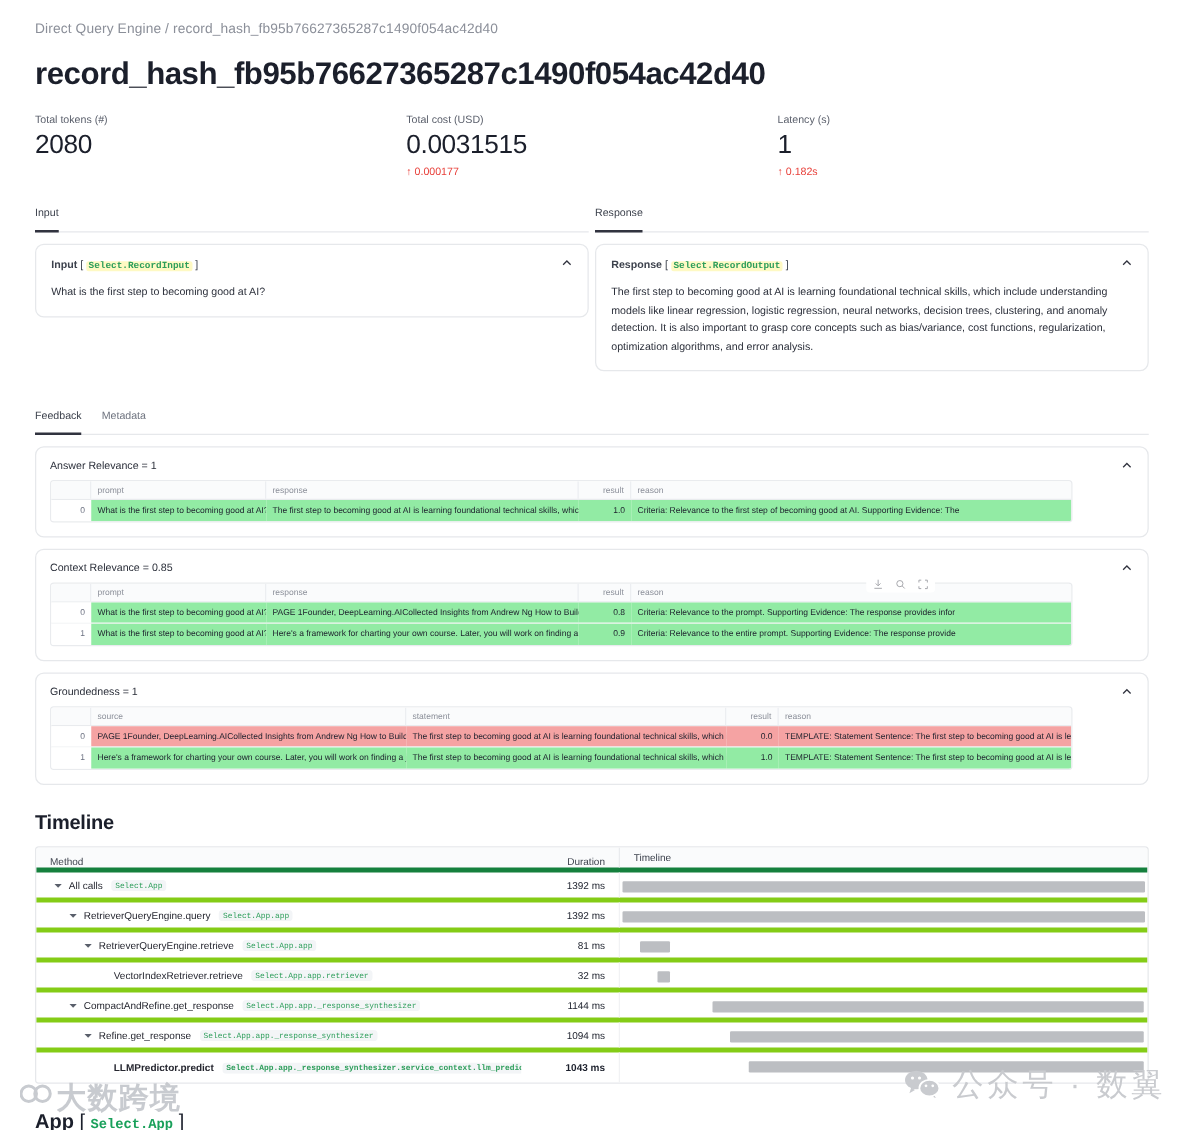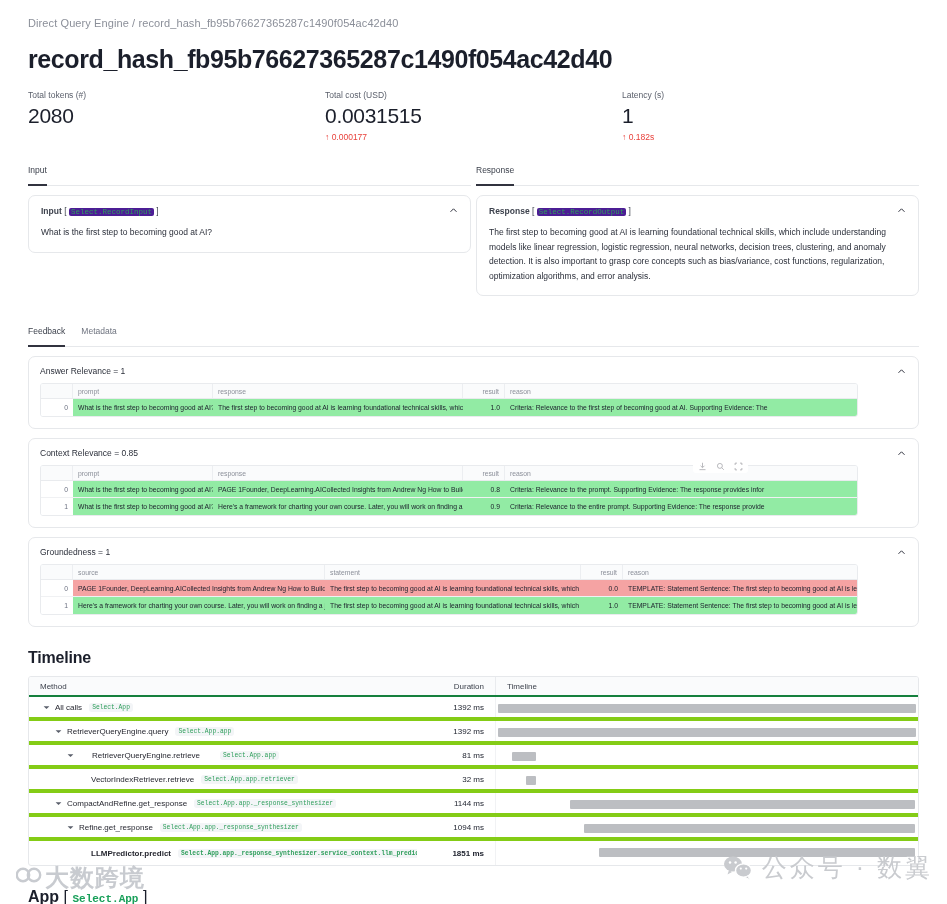--- a/index.html
+++ b/index.html
@@ -47,22 +47,22 @@
     height: 2px; background: #31333f;
   }
   .tabbar .tab.inactive { color: #6e737f; }
 
   .panel {
     border: 1px solid #e6e8eb; border-radius: 7px; background: #fff;
     padding: 10px 12px 12px 12px; position: relative; margin-top: 9px;
   }
   .panel-head { font-size: 8.5px; color: #3d424d; font-weight: bold; }
   .panel-head .code {
-    font-family: "Liberation Mono", monospace; font-weight: normal;
-    color: #2e9e5b; background: #4c1d95; padding: 0 2px; font-size: 7.5px;
+    font-family: "Liberation Mono", monospace; font-weight: bold;
+    color: #2e9e5b; background: #fef9c3; padding: 0 2px; font-size: 7.5px;
     border-radius: 2px;
   }
   .panel-head .brk { font-weight: normal; color: #3d424d; }
   .panel-body {
     font-size: 8.5px; line-height: 14.5px; color: #2b2f3a; margin-top: 9px;
   }
   .chev {
     position: absolute; top: 9px; right: 11px; width: 11px; height: 11px;
     cursor: pointer;
   }
@@ -113,22 +113,22 @@
   
   h2.sec {
     font-size: 16px; font-weight: bold; color: #1b1f2b;
     margin: 22px 0 9px 0; letter-spacing: -.2px;
   }
   .tl {
     border: 1px solid #e6e8eb; border-radius: 3px; overflow: hidden;
     background: #fff;
   }
   .tl-head {
-    display: flex; height: 20px; align-items: center; background: #fafbfc;
-    border-bottom: 2px solid #15803d; font-size: 8px; color: #3d424d;
+    display: flex; height: 20px; align-items: flex-end; background: #fafbfc;
+    border-bottom: 4px solid #15803d; font-size: 8px; color: #3d424d;
   }
   .tl-head .c1 { width: 388px; padding-left: 11px; }
   .tl-head .c2 { width: 78px; text-align: right; padding-right: 11px; }
   .tl-head .c3 { flex: 1; padding-left: 11px; border-left: 1px solid #e9ebee; height: 100%; display: flex; align-items: center; }
   .tl-row {
     display: flex; height: 24px; align-items: center;
     border-bottom: 4px solid #84cc16; font-size: 8px;
   }
   .tl-row:last-child { border-bottom: none; font-weight: bold; }
   .tl-row .c1 { width: 388px; display: flex; align-items: center; overflow: hidden; white-space: nowrap; }
@@ -386,21 +386,21 @@
             </span>
             <span class="mname">RetrieverQueryEngine.query</span>
             <span class="mpath">Select.App.app</span>
           </div>
           <div class="c2">1392 ms</div>
           <div class="c3">
             <div class="bar" style="left: 0.5%; width: 99%;"></div>
           </div>
         </div>
         <div class="tl-row">
-          <div class="c1" style="padding-left: 37px; gap: 13px;">
+          <div class="c1" style="padding-left: 37px;">
             <span class="caret">
               <svg width="9" height="9" viewBox="0 0 9 9">
                 <path d="M1.6 3.2 L4.5 6.1 L7.4 3.2 Z" fill="#5a5f6b"></path>
               </svg>
             </span>
             <span class="mname">RetrieverQueryEngine.retrieve</span>
             <span class="mpath">Select.App.app</span>
           </div>
           <div class="c2">81 ms</div>
           <div class="c3">
@@ -447,21 +447,21 @@
           <div class="c3">
             <div class="bar" style="left: 20.8%; width: 78.5%;"></div>
           </div>
         </div>
         <div class="tl-row">
           <div class="c1" style="padding-left: 49px;">
             <span class="caret"></span>
             <span class="mname">LLMPredictor.predict</span>
             <span class="mpath">Select.App.app._response_synthesizer.service_context.llm_predictor</span>
           </div>
-          <div class="c2">1851 ms</div>
+          <div class="c2">1043 ms</div>
           <div class="c3">
             <div class="bar" style="left: 24.3%; width: 75%;"></div>
           </div>
         </div>
       </div>
   </div>
 
   <h2 class="app-h">
     <span>App</span><span class="brk">&nbsp;[&nbsp;</span><span class="code">Select.App</span><span class="brk">&nbsp;]</span>
   </h2>

